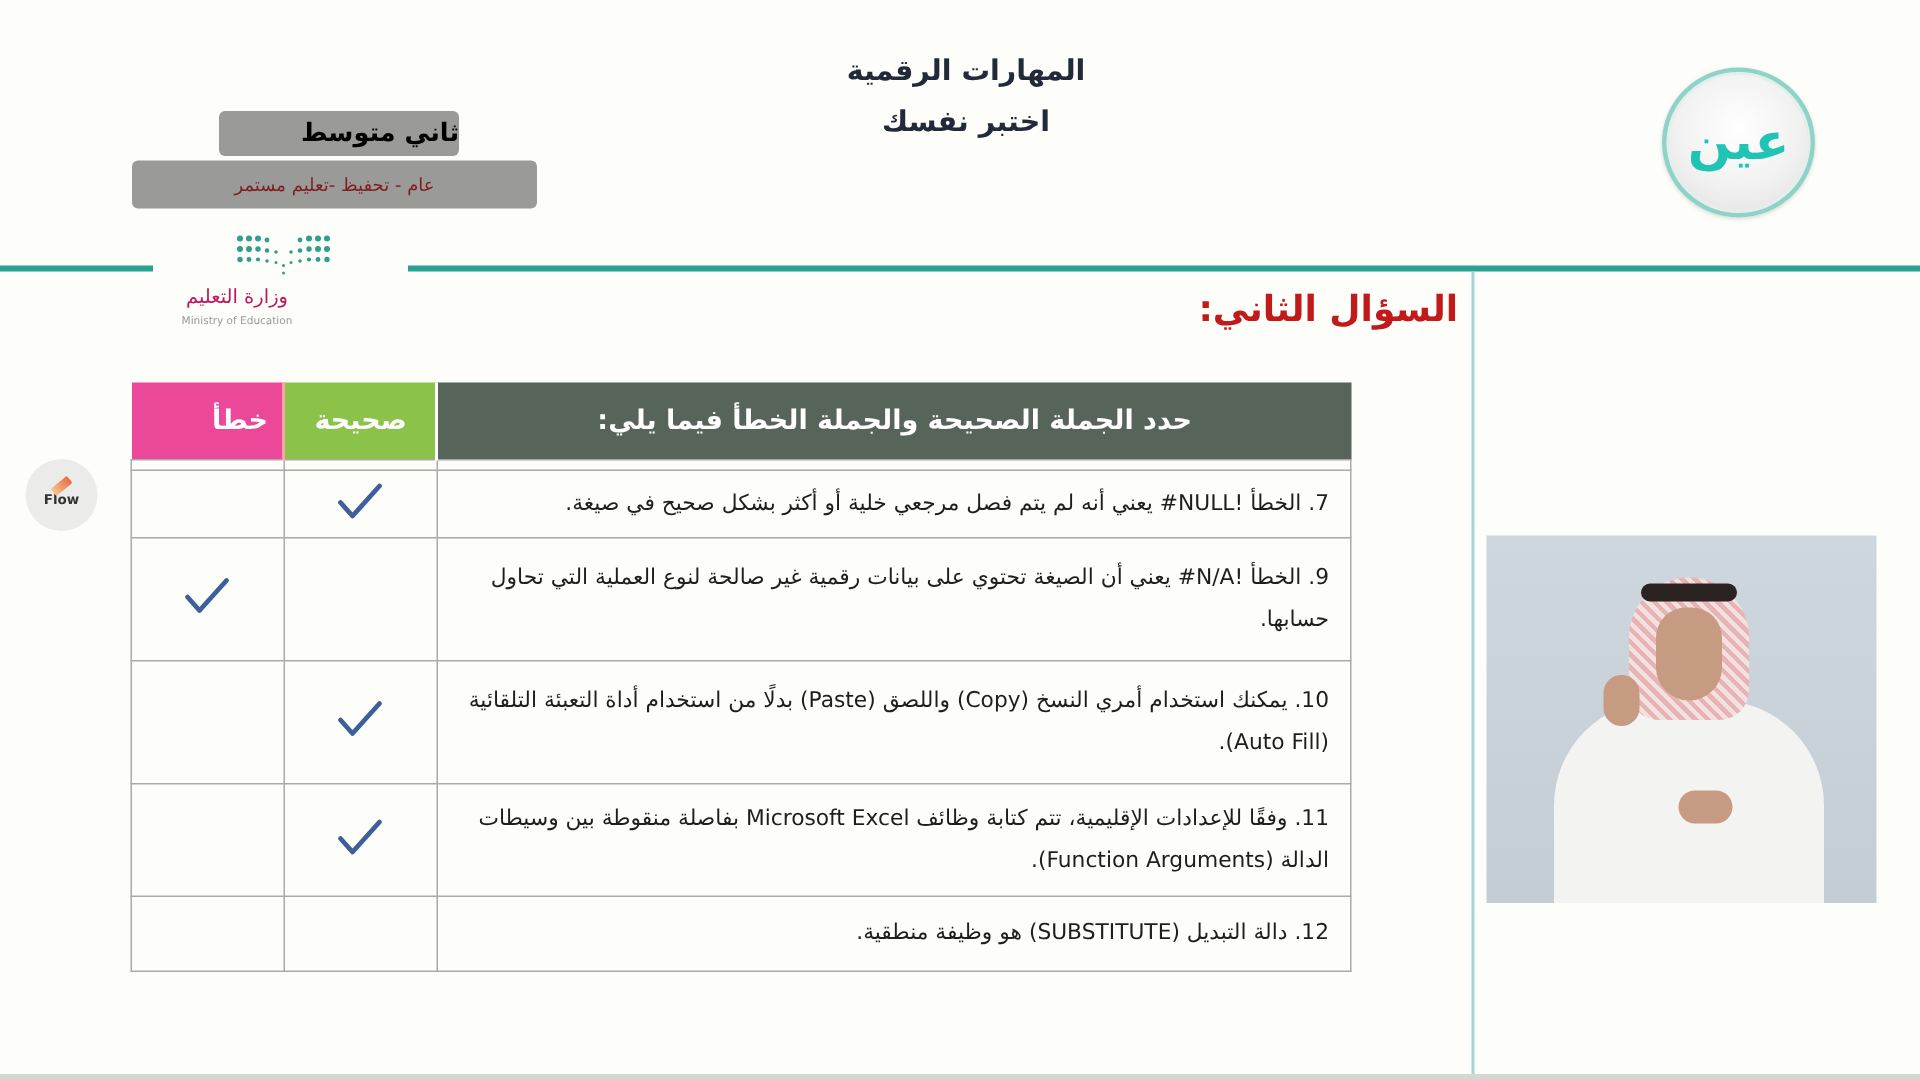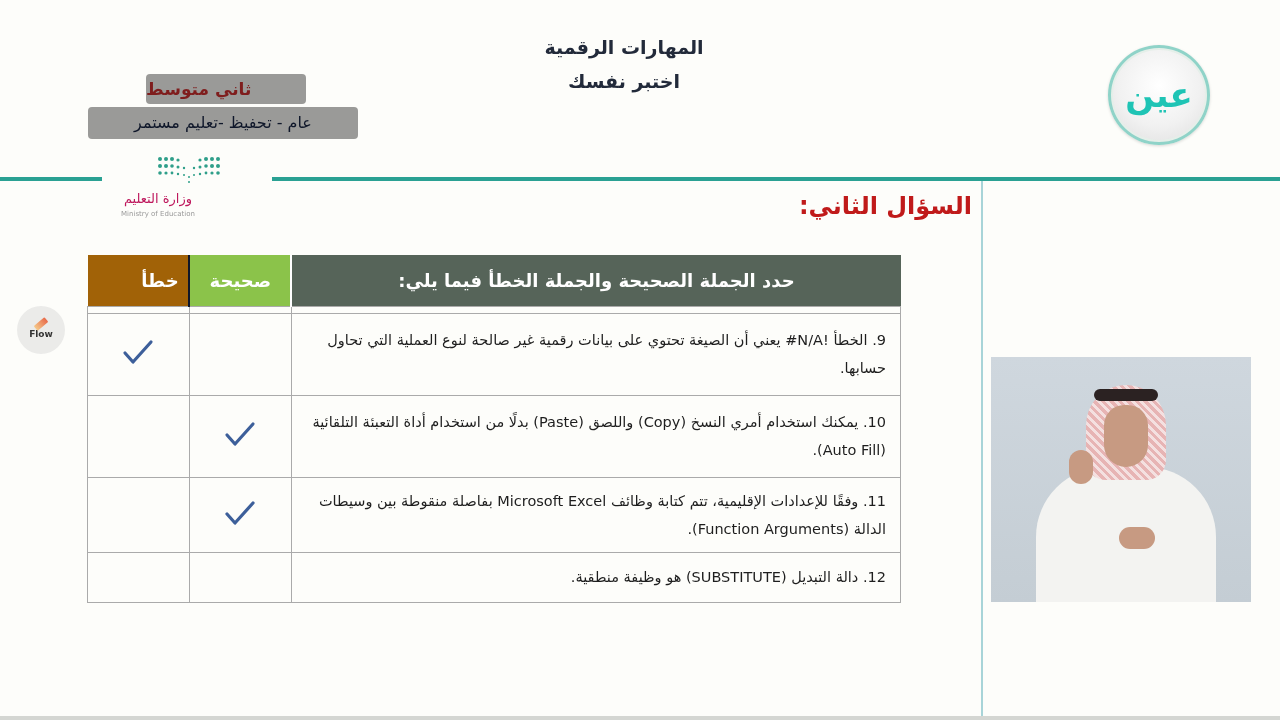--- a/index.html
+++ b/index.html
@@ -4,27 +4,27 @@
 <style>
   * { box-sizing: border-box; margin: 0; padding: 0; }
   html, body { width: 1280px; height: 720px; overflow: hidden; }
   body { background: #fdfdfa; font-family: "DejaVu Sans", sans-serif; position: relative; }
 
   .top-line-left { position: absolute; left: 0; top: 177px; width: 102px; height: 4px; background: #2aa193; }
   .top-line-right { position: absolute; left: 272px; top: 177px; width: 1008px; height: 4px; background: #2aa193; }
   .v-divider { position: absolute; left: 981px; top: 181px; width: 2px; height: 539px; background: #a8d4d8; }
   .bottom-bar { position: absolute; left: 0; top: 716px; width: 1280px; height: 4px; background: #d4d6d2; }
 
-  .header-title { position: absolute; left: 524px; top: 30px; width: 200px; text-align: center; direction: rtl;
+  .header-title { position: absolute; left: 544px; top: 30px; width: 200px; text-align: center; direction: rtl;
     font-family: "DejaVu Sans", sans-serif; font-weight: bold; color: #222a3a; font-size: 19px; line-height: 34px; }
 
   .grade-badge { position: absolute; left: 146px; top: 74px; width: 160px; height: 30px; background: #9a9a98;
-    border-radius: 4px; color: #7f1d1d; font-weight: bold; font-size: 17px; text-align: left; line-height: 30px; direction: rtl; }
+    border-radius: 4px; color: #000000; font-weight: bold; font-size: 17px; text-align: right; line-height: 30px; direction: rtl; }
   .track-badge { position: absolute; left: 88px; top: 107px; width: 270px; height: 32px; background: #9a9a98;
-    border-radius: 4px; color: #0f172a; font-size: 16px; text-align: center; line-height: 32px; direction: rtl; }
+    border-radius: 4px; color: #7f1d1d; font-size: 12px; text-align: center; line-height: 32px; direction: rtl; }
 
   .moe-logo { position: absolute; left: 108px; top: 150px; width: 160px; height: 76px; }
   .moe-dots { position: absolute; left: 48px; top: 5px; width: 66px; height: 30px; }
   .moe-ar { position: absolute; left: 0; top: 41px; width: 100px; text-align: center; color: #be185d; font-size: 13px; direction: rtl; }
   .moe-en { position: absolute; left: 0; top: 60px; width: 100px; text-align: center; color: #999; font-size: 7px; }
 
   .ain-logo { position: absolute; left: 1108px; top: 45px; width: 102px; height: 100px; border-radius: 50%;
     background: radial-gradient(circle at 50% 40%, #ffffff 0%, #f1f1f1 55%, #dcdcdc 100%);
     border: 3px solid #8fd3c8; box-shadow: 0 0 0 2px #e5efe9 inset, 0 1px 3px rgba(0,0,0,0.15);
     display: flex; align-items: center; justify-content: center; }
@@ -33,21 +33,21 @@
   .flow-btn { position: absolute; left: 17px; top: 306px; width: 48px; height: 48px; border-radius: 50%;
     background: #ebebe9; display: flex; flex-direction: column; align-items: center; justify-content: center; }
   .flow-pencil { width: 14px; height: 6px; background: linear-gradient(90deg,#f5c98a,#e86a4a); transform: rotate(-40deg); margin-bottom: 2px; border-radius: 1px; }
   .flow-label { font-size: 9px; color: #333; font-weight: bold; }
 
   .question-title { position: absolute; left: 790px; top: 188px; width: 182px; text-align: right; direction: rtl;
     color: #c01a1a; font-weight: bold; font-size: 24px; line-height: 36px; }
 
   .quiz-table { position: absolute; left: 87px; top: 255px; width: 814px; border-collapse: collapse; }
   .quiz-table th { height: 51px; color: #fff; font-weight: bold; font-size: 18px; text-align: center; direction: rtl; }
-  .th-false { background: #a16207; width: 102px; border-right: 2px solid #0f172a; padding-left: 44px; }
+  .th-false { background: #ec4899; width: 102px; border-right: 2px solid #fca5a5; padding-left: 44px; }
   .th-true { background: #8bc34a; width: 102px; border-right: 2px solid #fff; }
   .th-stmt { background: #566459; width: 610px; }
   .quiz-table td { border: 1.5px solid #aaaaaa; background: #fdfdfa; vertical-align: middle; }
   .spacer-row td { height: 7px; }
   .mark-cell { text-align: center; }
   .check { display: inline-block; width: 32px; height: 28px; }
   .stmt-cell { direction: rtl; text-align: right; padding: 4px 14px 4px 10px; font-size: 14.5px; line-height: 28px; color: #1e1e1e; }
 
   .video-box { position: absolute; left: 991px; top: 357px; width: 260px; height: 245px;
     background: linear-gradient(180deg, #cfd7de 0%, #c4cdd4 100%); overflow: hidden; }
@@ -133,20 +133,32 @@
       <th class="th-stmt">حدد الجملة الصحيحة والجملة الخطأ فيما يلي:</th>
     </tr>
   </thead>
   <tbody>
     <tr class="spacer-row">
         <td></td>
         <td></td>
         <td></td>
       </tr>
 
+    <tr style="height:45px">
+      <td class="mark-cell"></td>
+      <td class="mark-cell">
+        <svg class="check" viewBox="0 0 32 28">
+            <path d="M3 15 L11 24 L29 4" fill="none" stroke="#3d5f9a" stroke-width="3.2" stroke-linecap="round" stroke-linejoin="round"></path>
+          </svg>
+      </td>
+      <td class="stmt-cell">
+        <span>7.</span>
+        <span>الخطأ !NULL#  يعني أنه لم يتم فصل مرجعي خلية أو أكثر بشكل صحيح في صيغة.</span>
+      </td>
+    </tr>
 
 
     <tr style="height:82px">
       <td class="mark-cell">
         <svg class="check" viewBox="0 0 32 28">
             <path d="M3 15 L11 24 L29 4" fill="none" stroke="#3d5f9a" stroke-width="3.2" stroke-linecap="round" stroke-linejoin="round"></path>
           </svg>
       </td>
       <td class="mark-cell"></td>
       <td class="stmt-cell">

